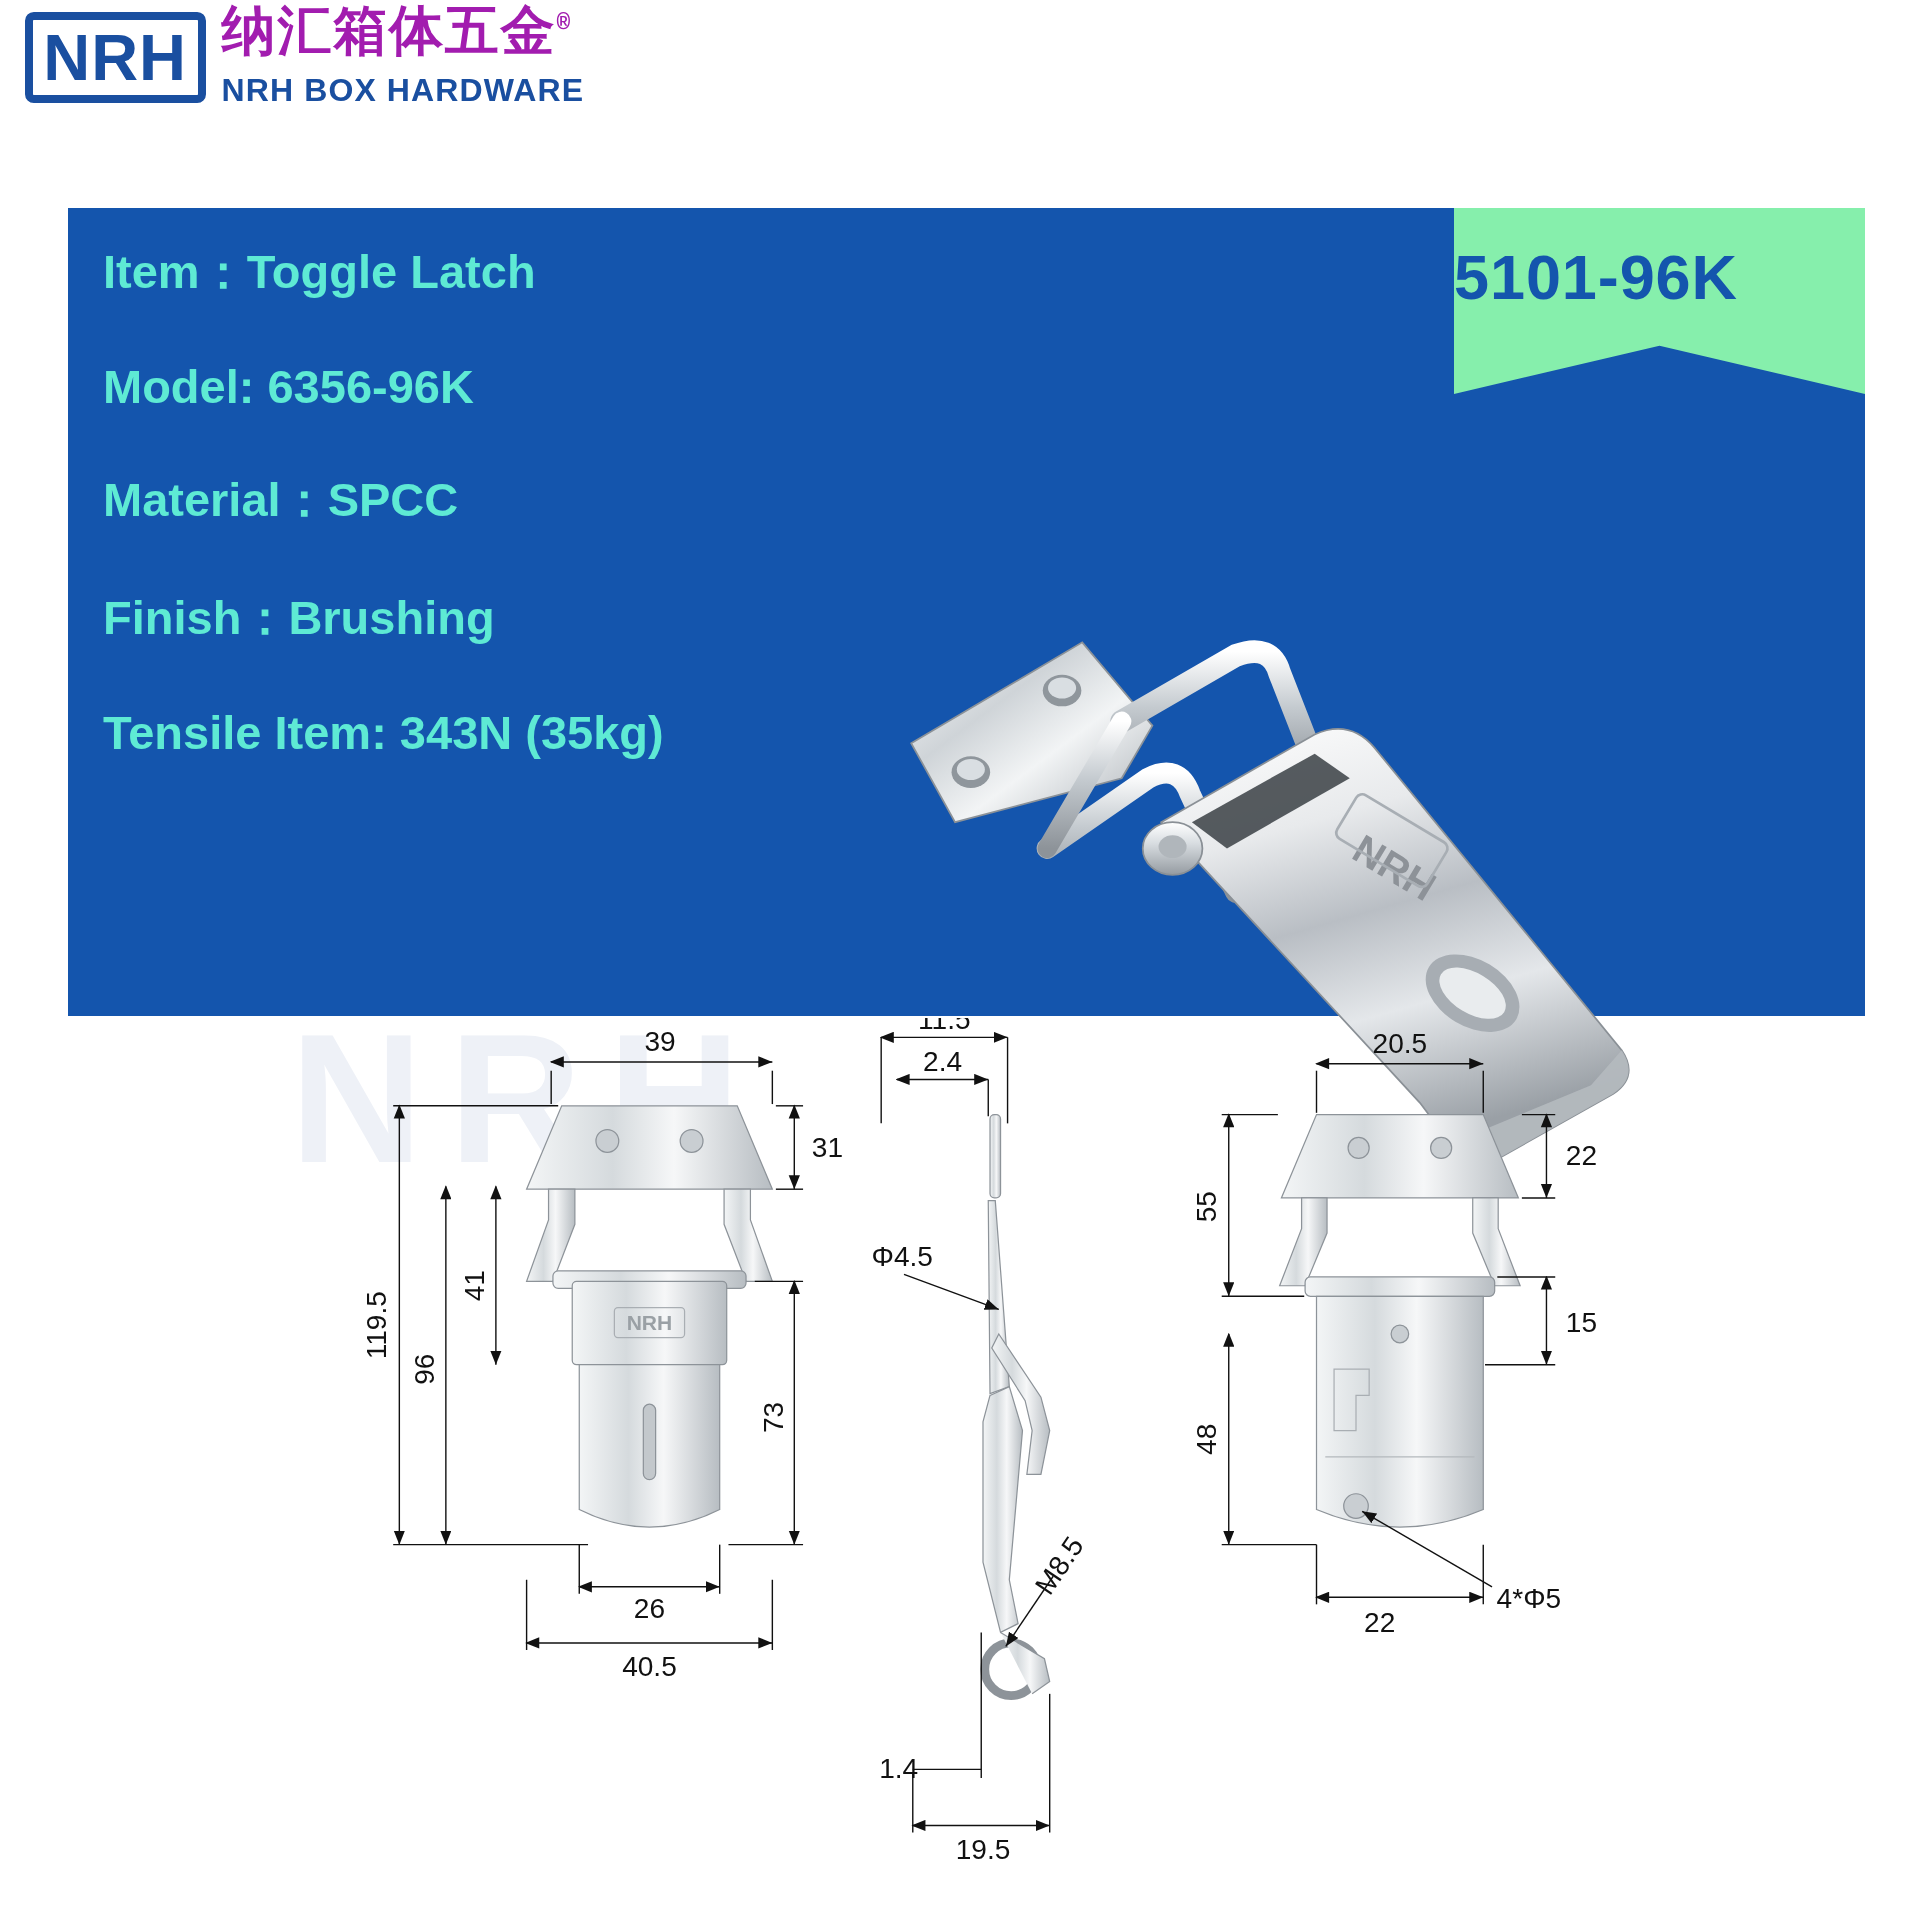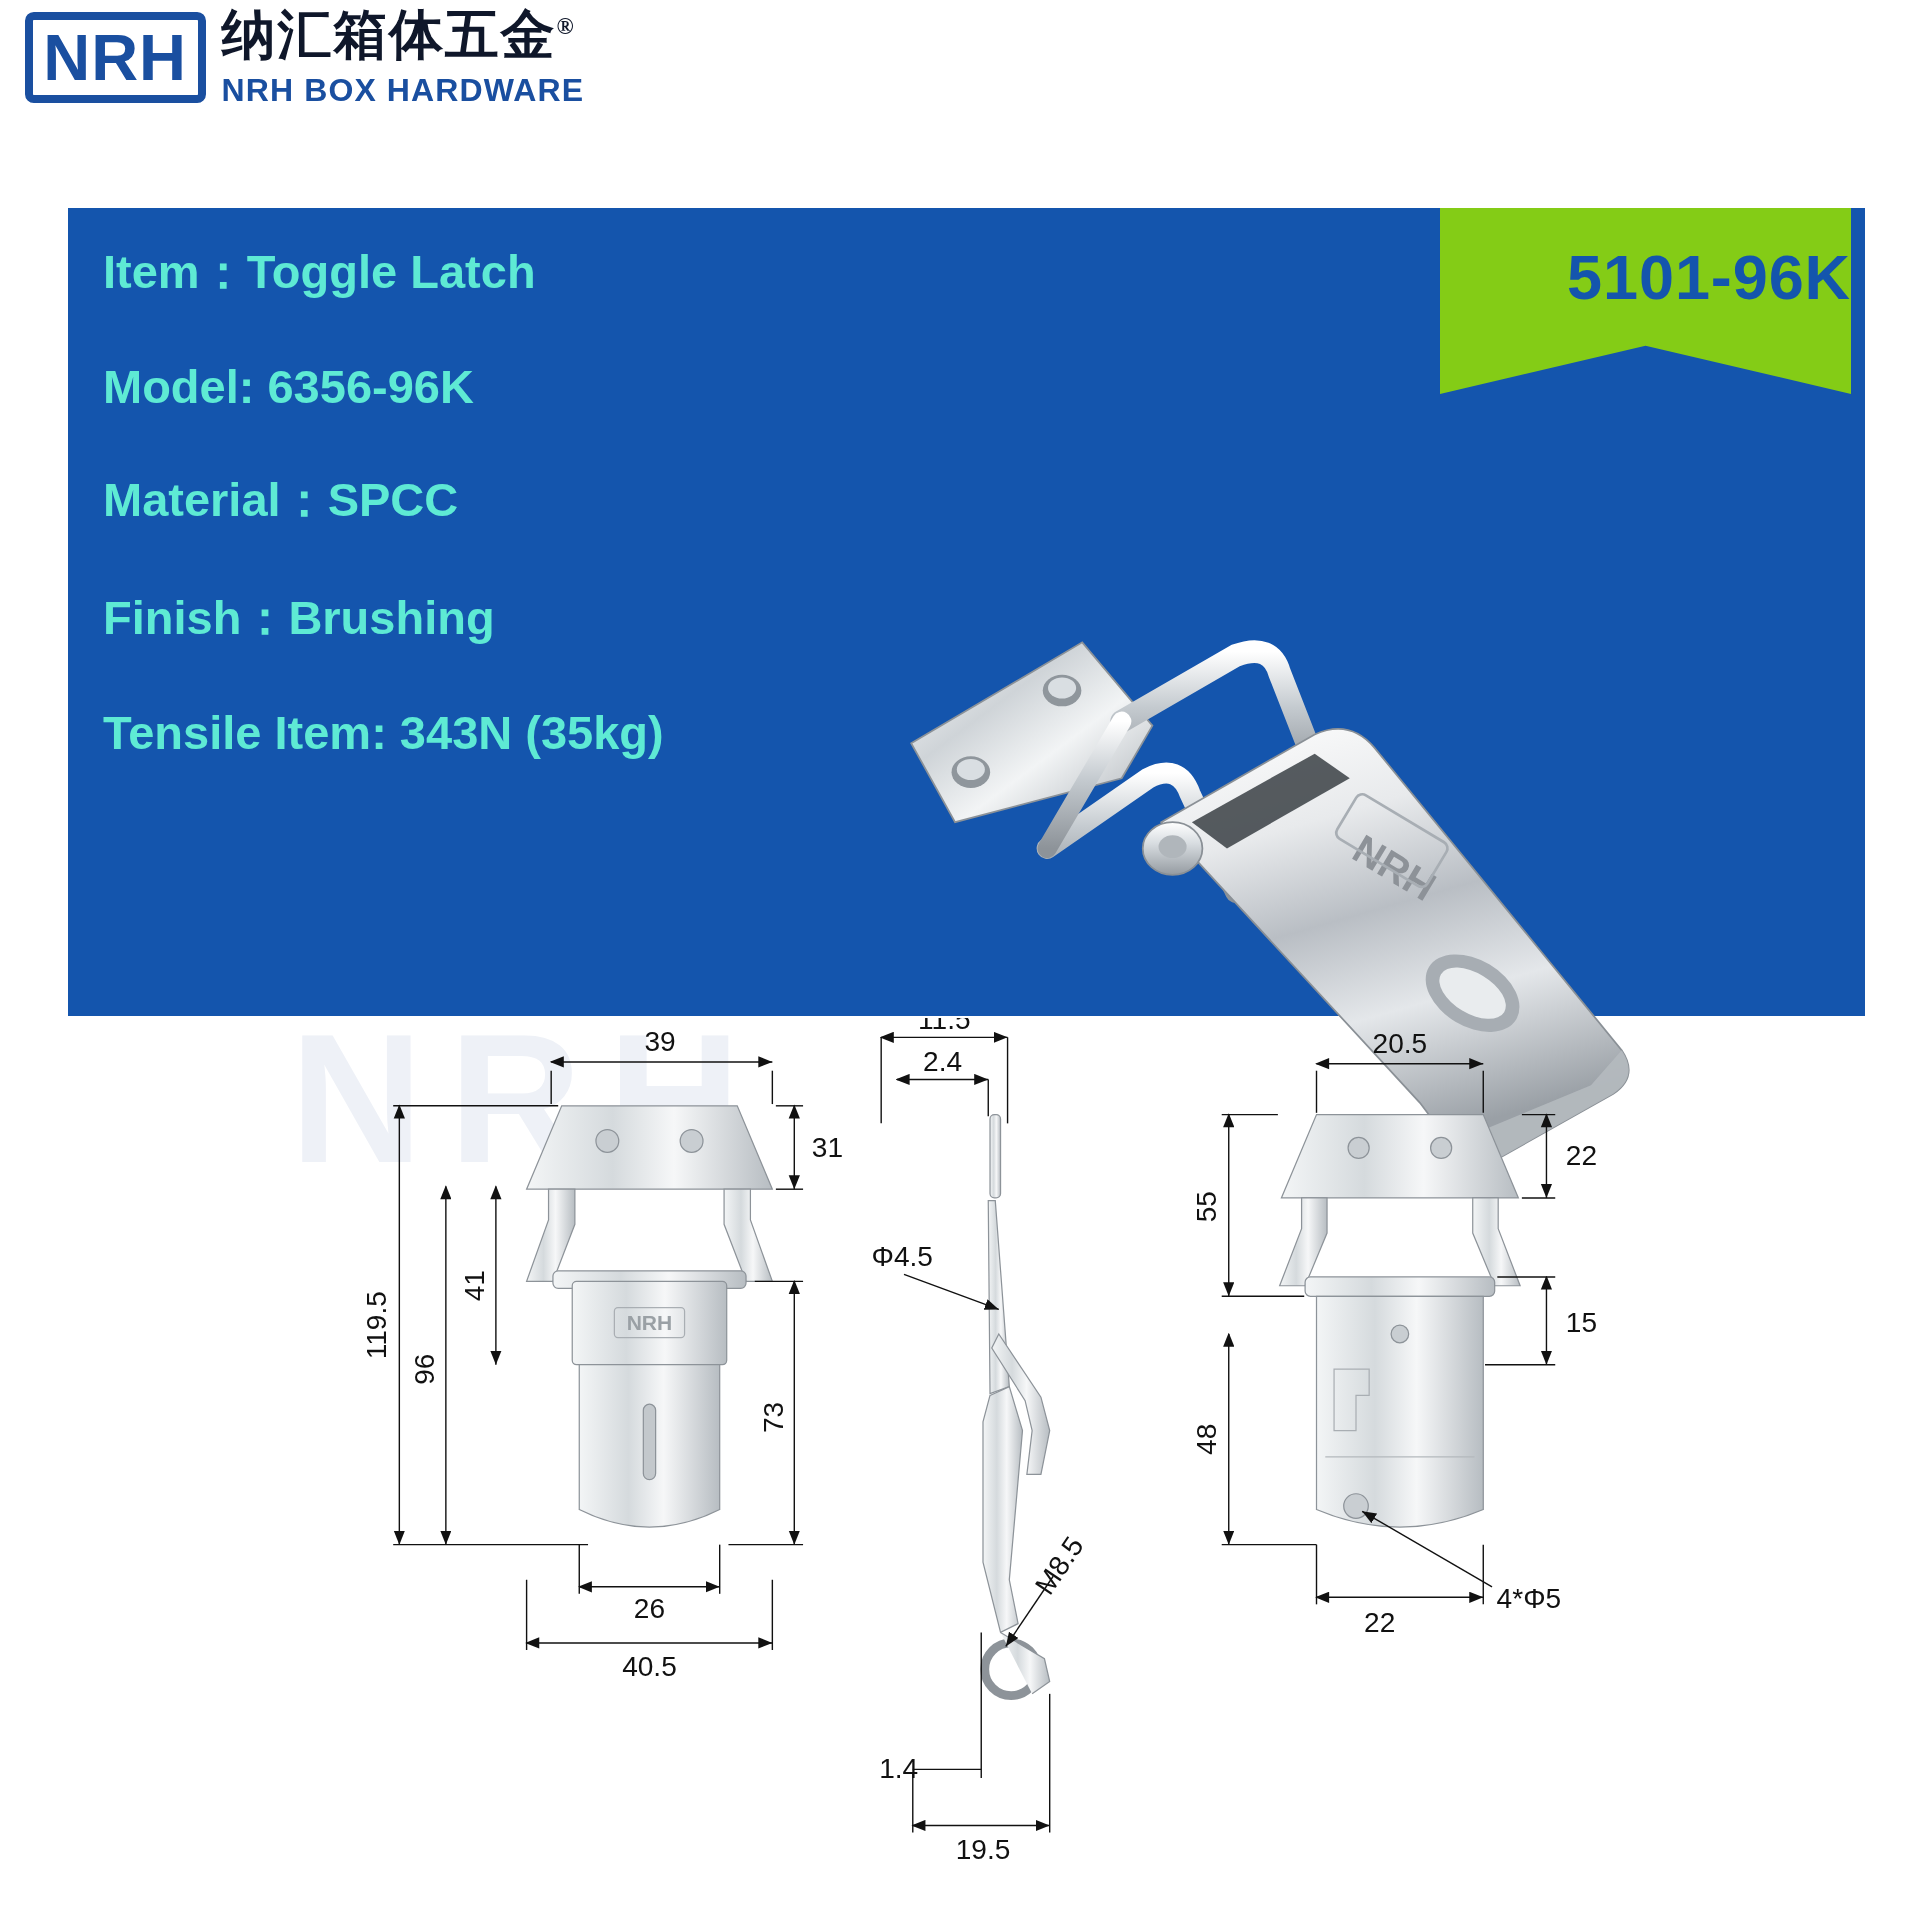--- a/index.html
+++ b/index.html
@@ -43,24 +43,24 @@
   }
   .logo-text {
     display: flex;
     flex-direction: column;
     justify-content: center;
     height: 91px;
   }
   .logo-cn {
     font-size: 54px;
     font-weight: bold;
-    color: #0f172a;
+    color: #a21caf;
     line-height: 1.05;
     letter-spacing: 1.8px;
-    font-family: Liberation Serif, serif;
+    font-family: Liberation Mono, monospace;
     white-space: nowrap;
   }
   .logo-cn .reg {
     font-size: 23px;
     vertical-align: super;
   }
   .logo-en {
     font-size: 32px;
     font-weight: bold;
     color: #1a4fa0;
@@ -91,29 +91,29 @@
     font-weight: bold;
     margin-bottom: 55px;
     white-space: nowrap;
     font-family: "Liberation Sans", sans-serif;
   }
   .spec-row:first-child { margin-top: 8.8px; }
 
   
   .ribbon {
     position: absolute;
-    right: 14px;
+    right: 0px;
     top: 0px;
     width: 411px;
     height: 186px;
-    background: #84cc16;
+    background: #86efac;
     clip-path: polygon(0 0, 100% 0, 100% 100%, 50% 74%, 0 100%);
     display: flex;
     align-items: flex-start;
-    justify-content: flex-end;
+    justify-content: flex-start;
   }
   .ribbon span {
     margin-top: 33px;
     font-size: 63px;
     font-weight: bold;
     color: #1455ad;
     letter-spacing: 0.9px;
   }
 
   

